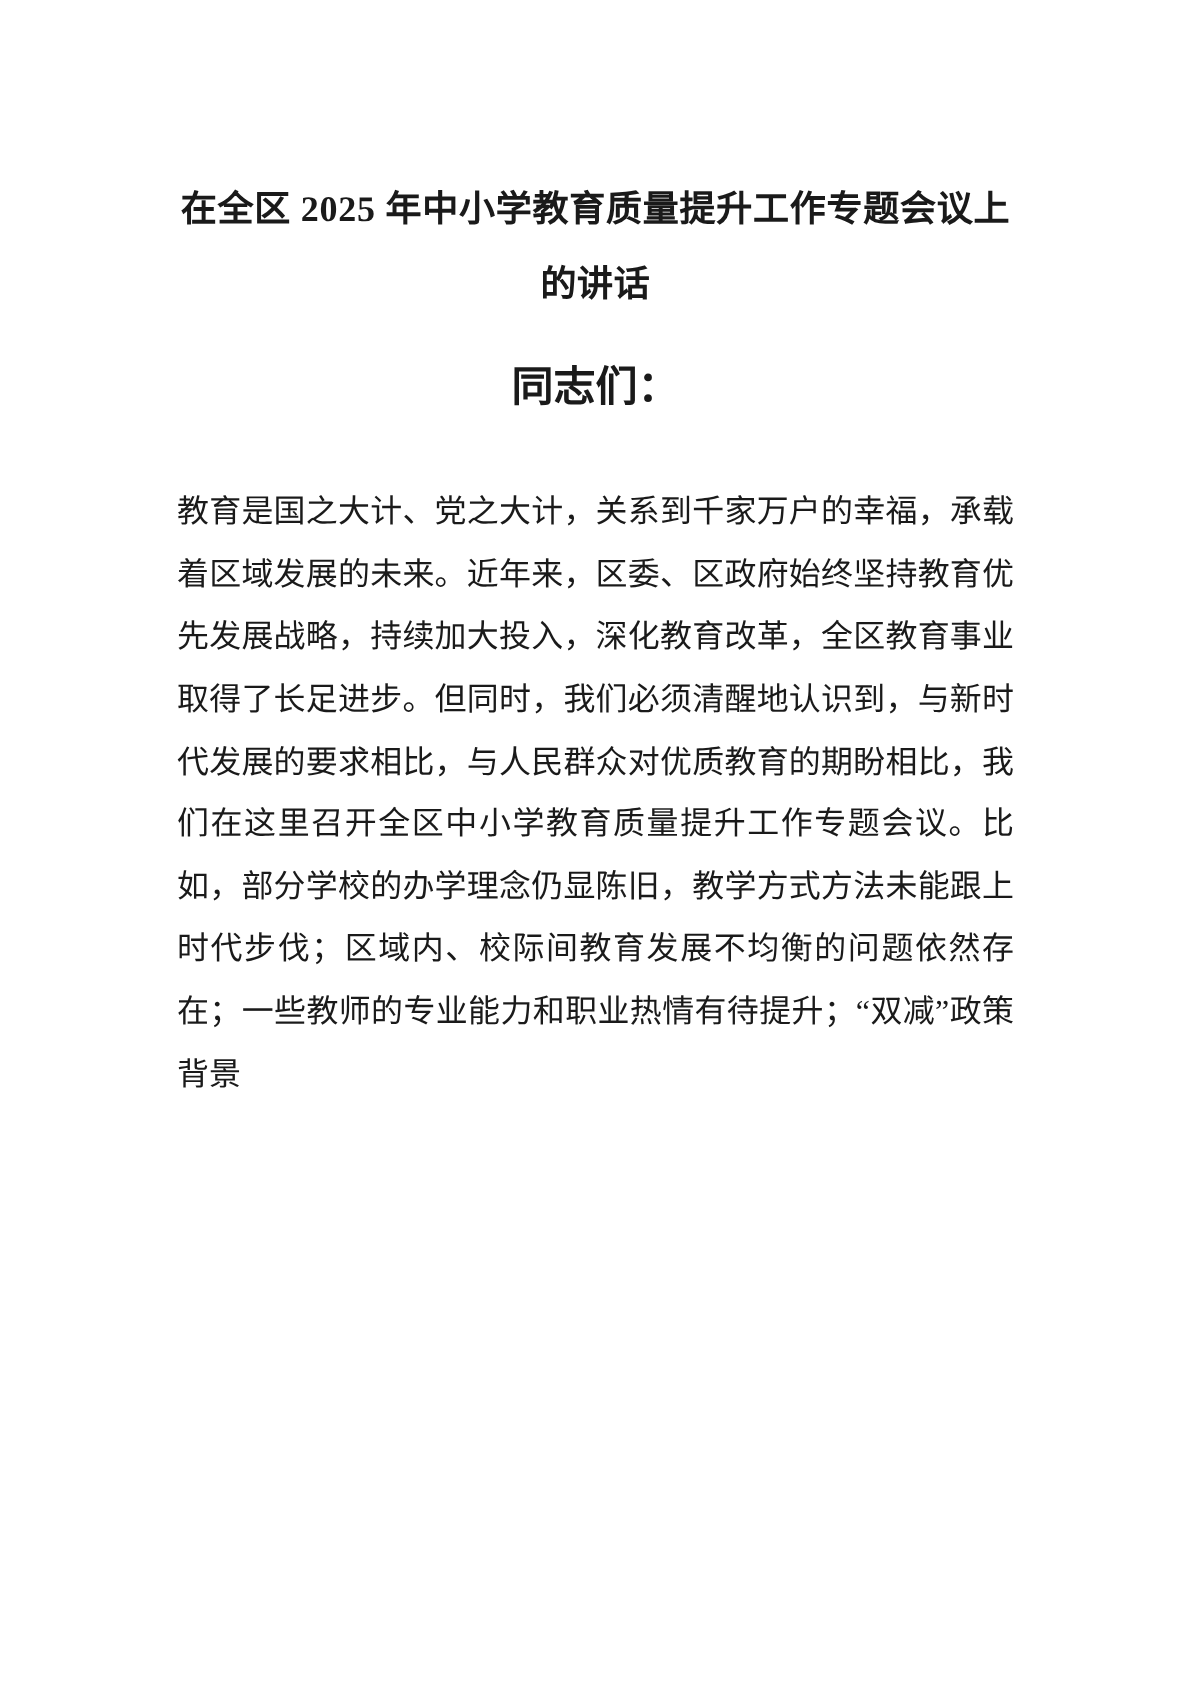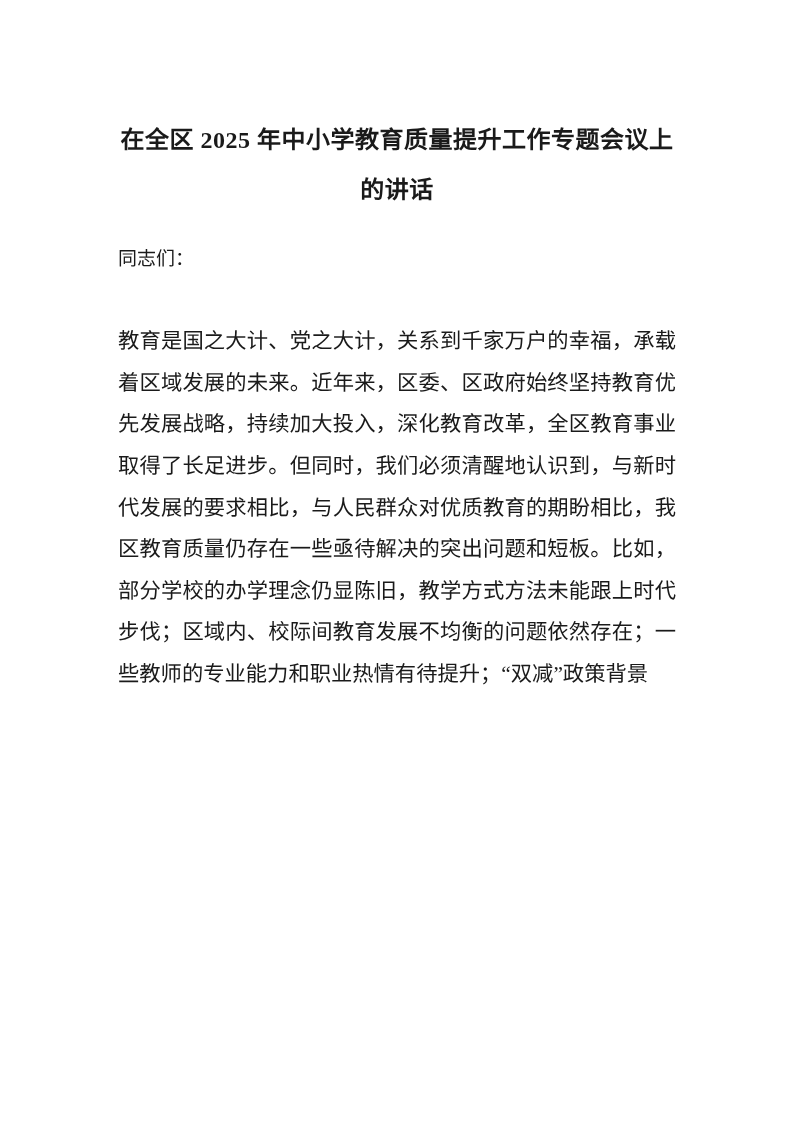--- a/index.html
+++ b/index.html
@@ -29,38 +29,39 @@
   .doc-title {
     margin: 115px 0 23px 0;
     font-size: 24px;
     font-weight: bold;
     line-height: 50px;
     text-align: center;
     letter-spacing: 0.5px;
   }
   .salutation {
     margin: 0 0 41.6px 0;
-    font-size: 19px;
+    font-size: 28px;
     line-height: 41.6px;
-    text-align: left;
+    text-align: center;
+    font-weight: bold;
   }
   .para {
     margin: 0 0 41.6px 0;
     font-size: 21.3px;
     line-height: 41.6px;
     text-align: justify;
     text-justify: inter-character;
     word-break: normal;
   }
   .para:last-child {
     margin-bottom: 0;
   }
 </style>
 </head>
 <body>
 
 <div class="page">
   <div class="content">
     <h1 class="doc-title">在全区 2025 年中小学教育质量提升工作专题会议上的讲话</h1>
     <p class="salutation">同志们：</p>
-    <p class="para">教育是国之大计、党之大计，关系到千家万户的幸福，承载着区域发展的未来。近年来，区委、区政府始终坚持教育优先发展战略，持续加大投入，深化教育改革，全区教育事业取得了长足进步。但同时，我们必须清醒地认识到，与新时代发展的要求相比，与人民群众对优质教育的期盼相比，我区教育质量仍存在一些亟待解决的突出问题和短板。比如，部分学校的办学理念仍显陈旧，教学方式方法未能跟上时代步伐；区域内、校际间教育发展不均衡的问题依然存在；一些教师的专业能力和职业热情有待提升；“双减”政策背景</p>
+    <p class="para">教育是国之大计、党之大计，关系到千家万户的幸福，承载着区域发展的未来。近年来，区委、区政府始终坚持教育优先发展战略，持续加大投入，深化教育改革，全区教育事业取得了长足进步。但同时，我们必须清醒地认识到，与新时代发展的要求相比，与人民群众对优质教育的期盼相比，我们在这里召开全区中小学教育质量提升工作专题会议。比如，部分学校的办学理念仍显陈旧，教学方式方法未能跟上时代步伐；区域内、校际间教育发展不均衡的问题依然存在；一些教师的专业能力和职业热情有待提升；“双减”政策背景</p>
   </div>
 </div>
 
 </body></html>

